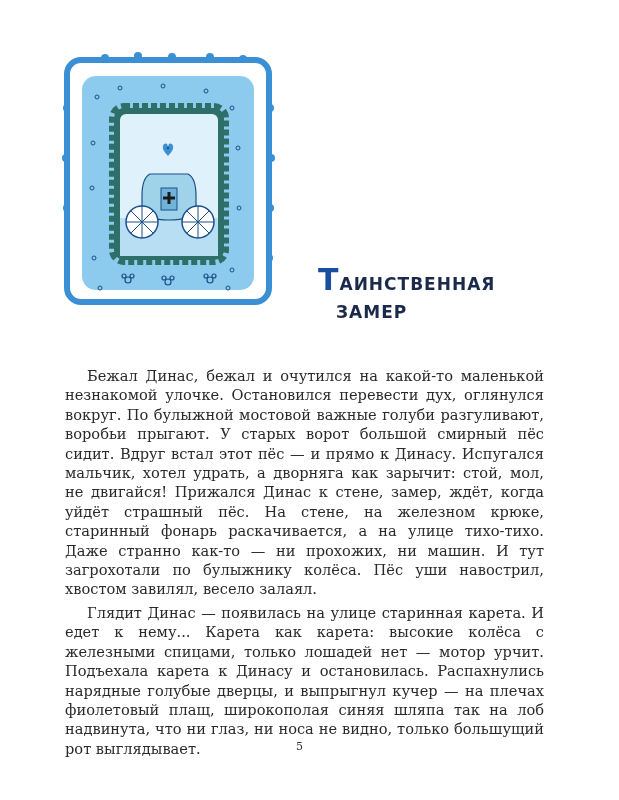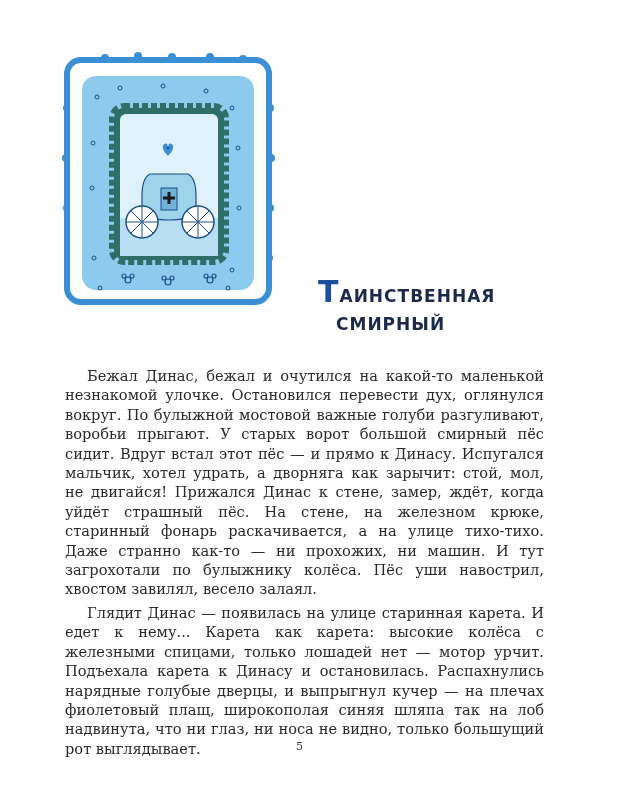--- a/index.html
+++ b/index.html
@@ -5,21 +5,21 @@
     html, body { margin: 0; padding: 0; }
     body {
       width: 619px; height: 800px; background: #ffffff; position: relative; overflow: hidden;
       font-family: "DejaVu Serif", "Liberation Serif", serif; color: #2a2a2a;
     }
     .illustration {
       position: absolute; left: 60px; top: 48px; width: 215px; height: 258px;
     }
     .illustration svg { width: 100%; height: 100%; display: block; }
     .title-block {
-      position: absolute; left: 318px; top: 278px;
+      position: absolute; left: 318px; top: 266px;
       font-family: "DejaVu Sans", sans-serif; font-weight: bold; color: #1b2a4a;
       letter-spacing: 1px; line-height: 28px;
     }
     .title-line1 { font-size: 24px; font-variant: small-caps; }
     .title-line1 .initial { color: #1a4fa0; font-size: 30px; }
     .title-line2 { font-size: 24px; font-variant: small-caps; padding-left: 18px; }
     .text {
       position: absolute; left: 61px; top: 362px; width: 487px;
       font-size: 14.6px; line-height: 19.4px; text-align: justify;
     }
@@ -97,21 +97,21 @@
         <circle cx="112" cy="230" r="2"></circle>
       <circle cx="150" cy="232" r="3"></circle>
         <circle cx="146" cy="228" r="2"></circle>
         <circle cx="154" cy="228" r="2"></circle>
     </g>
   </svg>
 </div>
 
 <div class="title-block">
   <div class="title-line1"><span class="initial">Т</span><span>аинственная</span></div>
-  <div class="title-line2">смирный</div>
+  <div class="title-line2">замер</div>
 </div>
 
 <div class="text">
   <p>Бежал Динас, бежал и очутился на какой-то маленькой незнакомой улочке. Остановился перевести дух, оглянулся вокруг. По булыжной мостовой важные голуби разгуливают, воробьи прыгают. У старых ворот большой смирный пёс сидит. Вдруг встал этот пёс — и прямо к Динасу. Испугался мальчик, хотел удрать, а дворняга как зарычит: стой, мол, не двигайся! Прижался Динас к стене, замер, ждёт, когда уйдёт страшный пёс. На стене, на железном крюке, старинный фонарь раскачивается, а на улице тихо-тихо. Даже странно как-то — ни прохожих, ни машин. И тут загрохотали по булыжнику колёса. Пёс уши навострил, хвостом завилял, весело залаял.</p>
   <p>Глядит Динас — появилась на улице старинная карета. И едет к нему... Карета как карета: высокие колёса с железными спицами, только лошадей нет — мотор урчит. Подъехала карета к Динасу и остановилась. Распахнулись нарядные голубые дверцы, и выпрыгнул кучер — на плечах фиолетовый плащ, широкополая синяя шляпа так на лоб надвинута, что ни глаз, ни носа не видно, только большущий рот выглядывает.</p>
 </div>
 
 <div class="page-number">5</div>
 
 </body></html>

